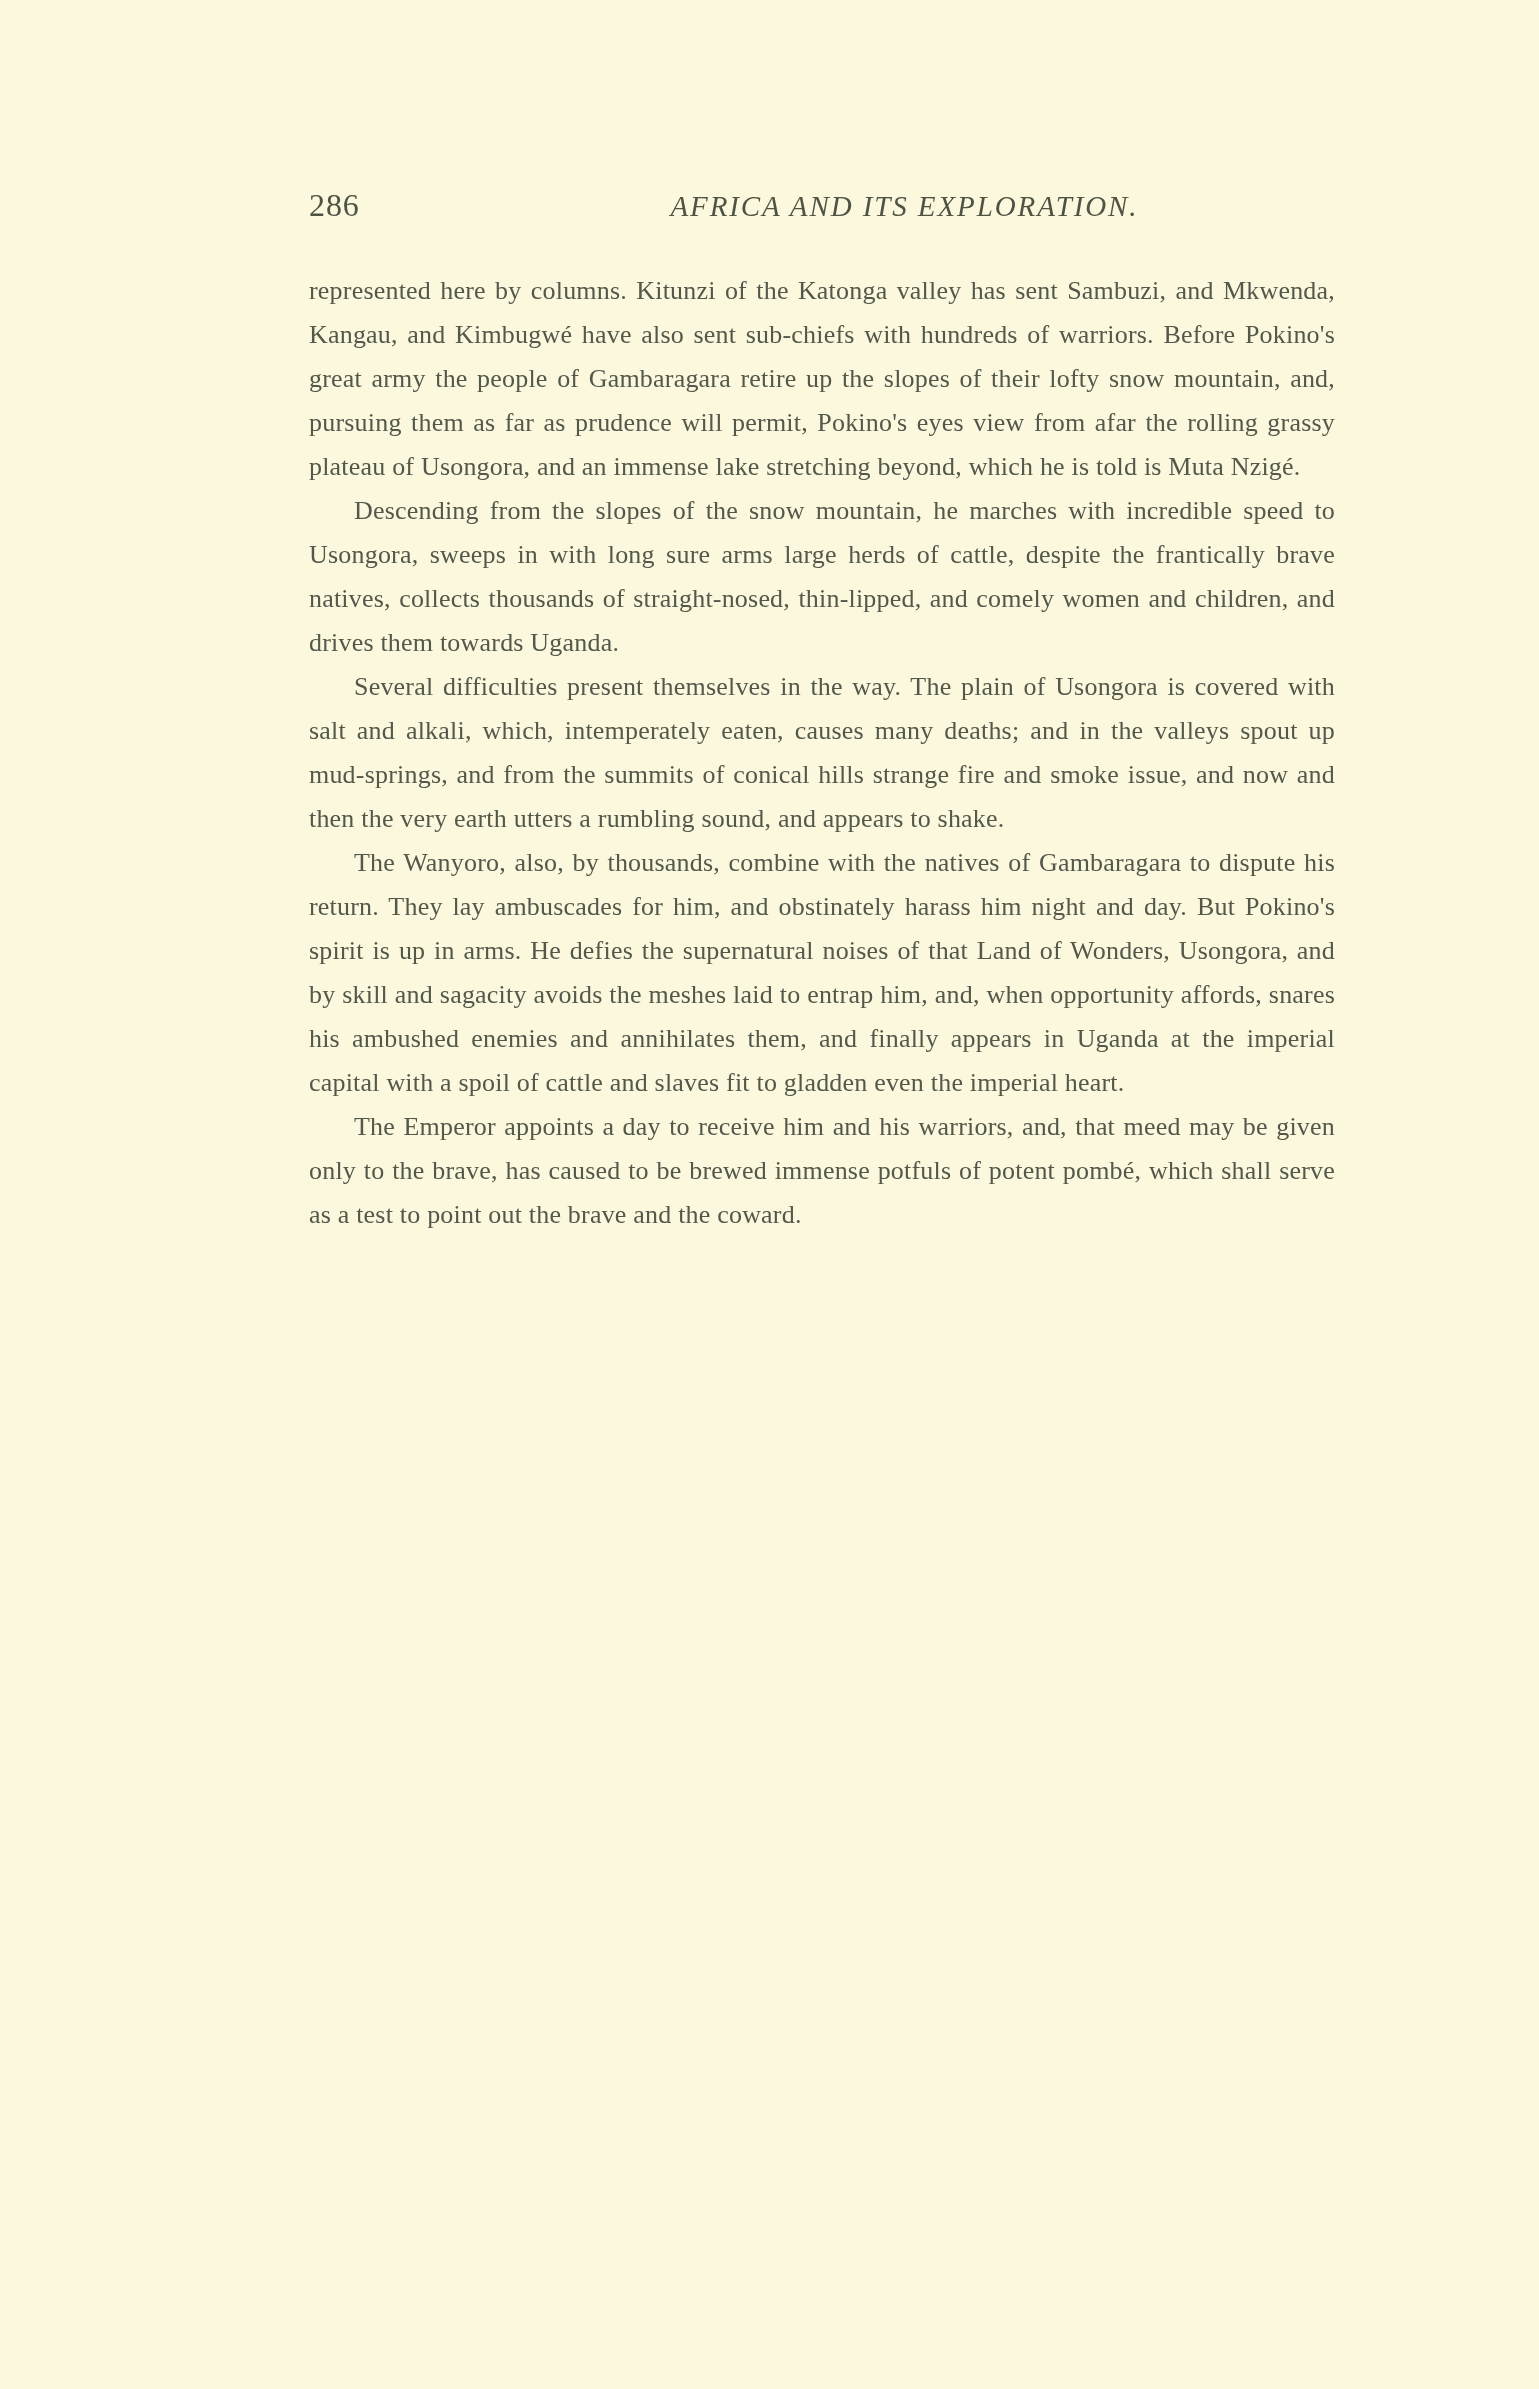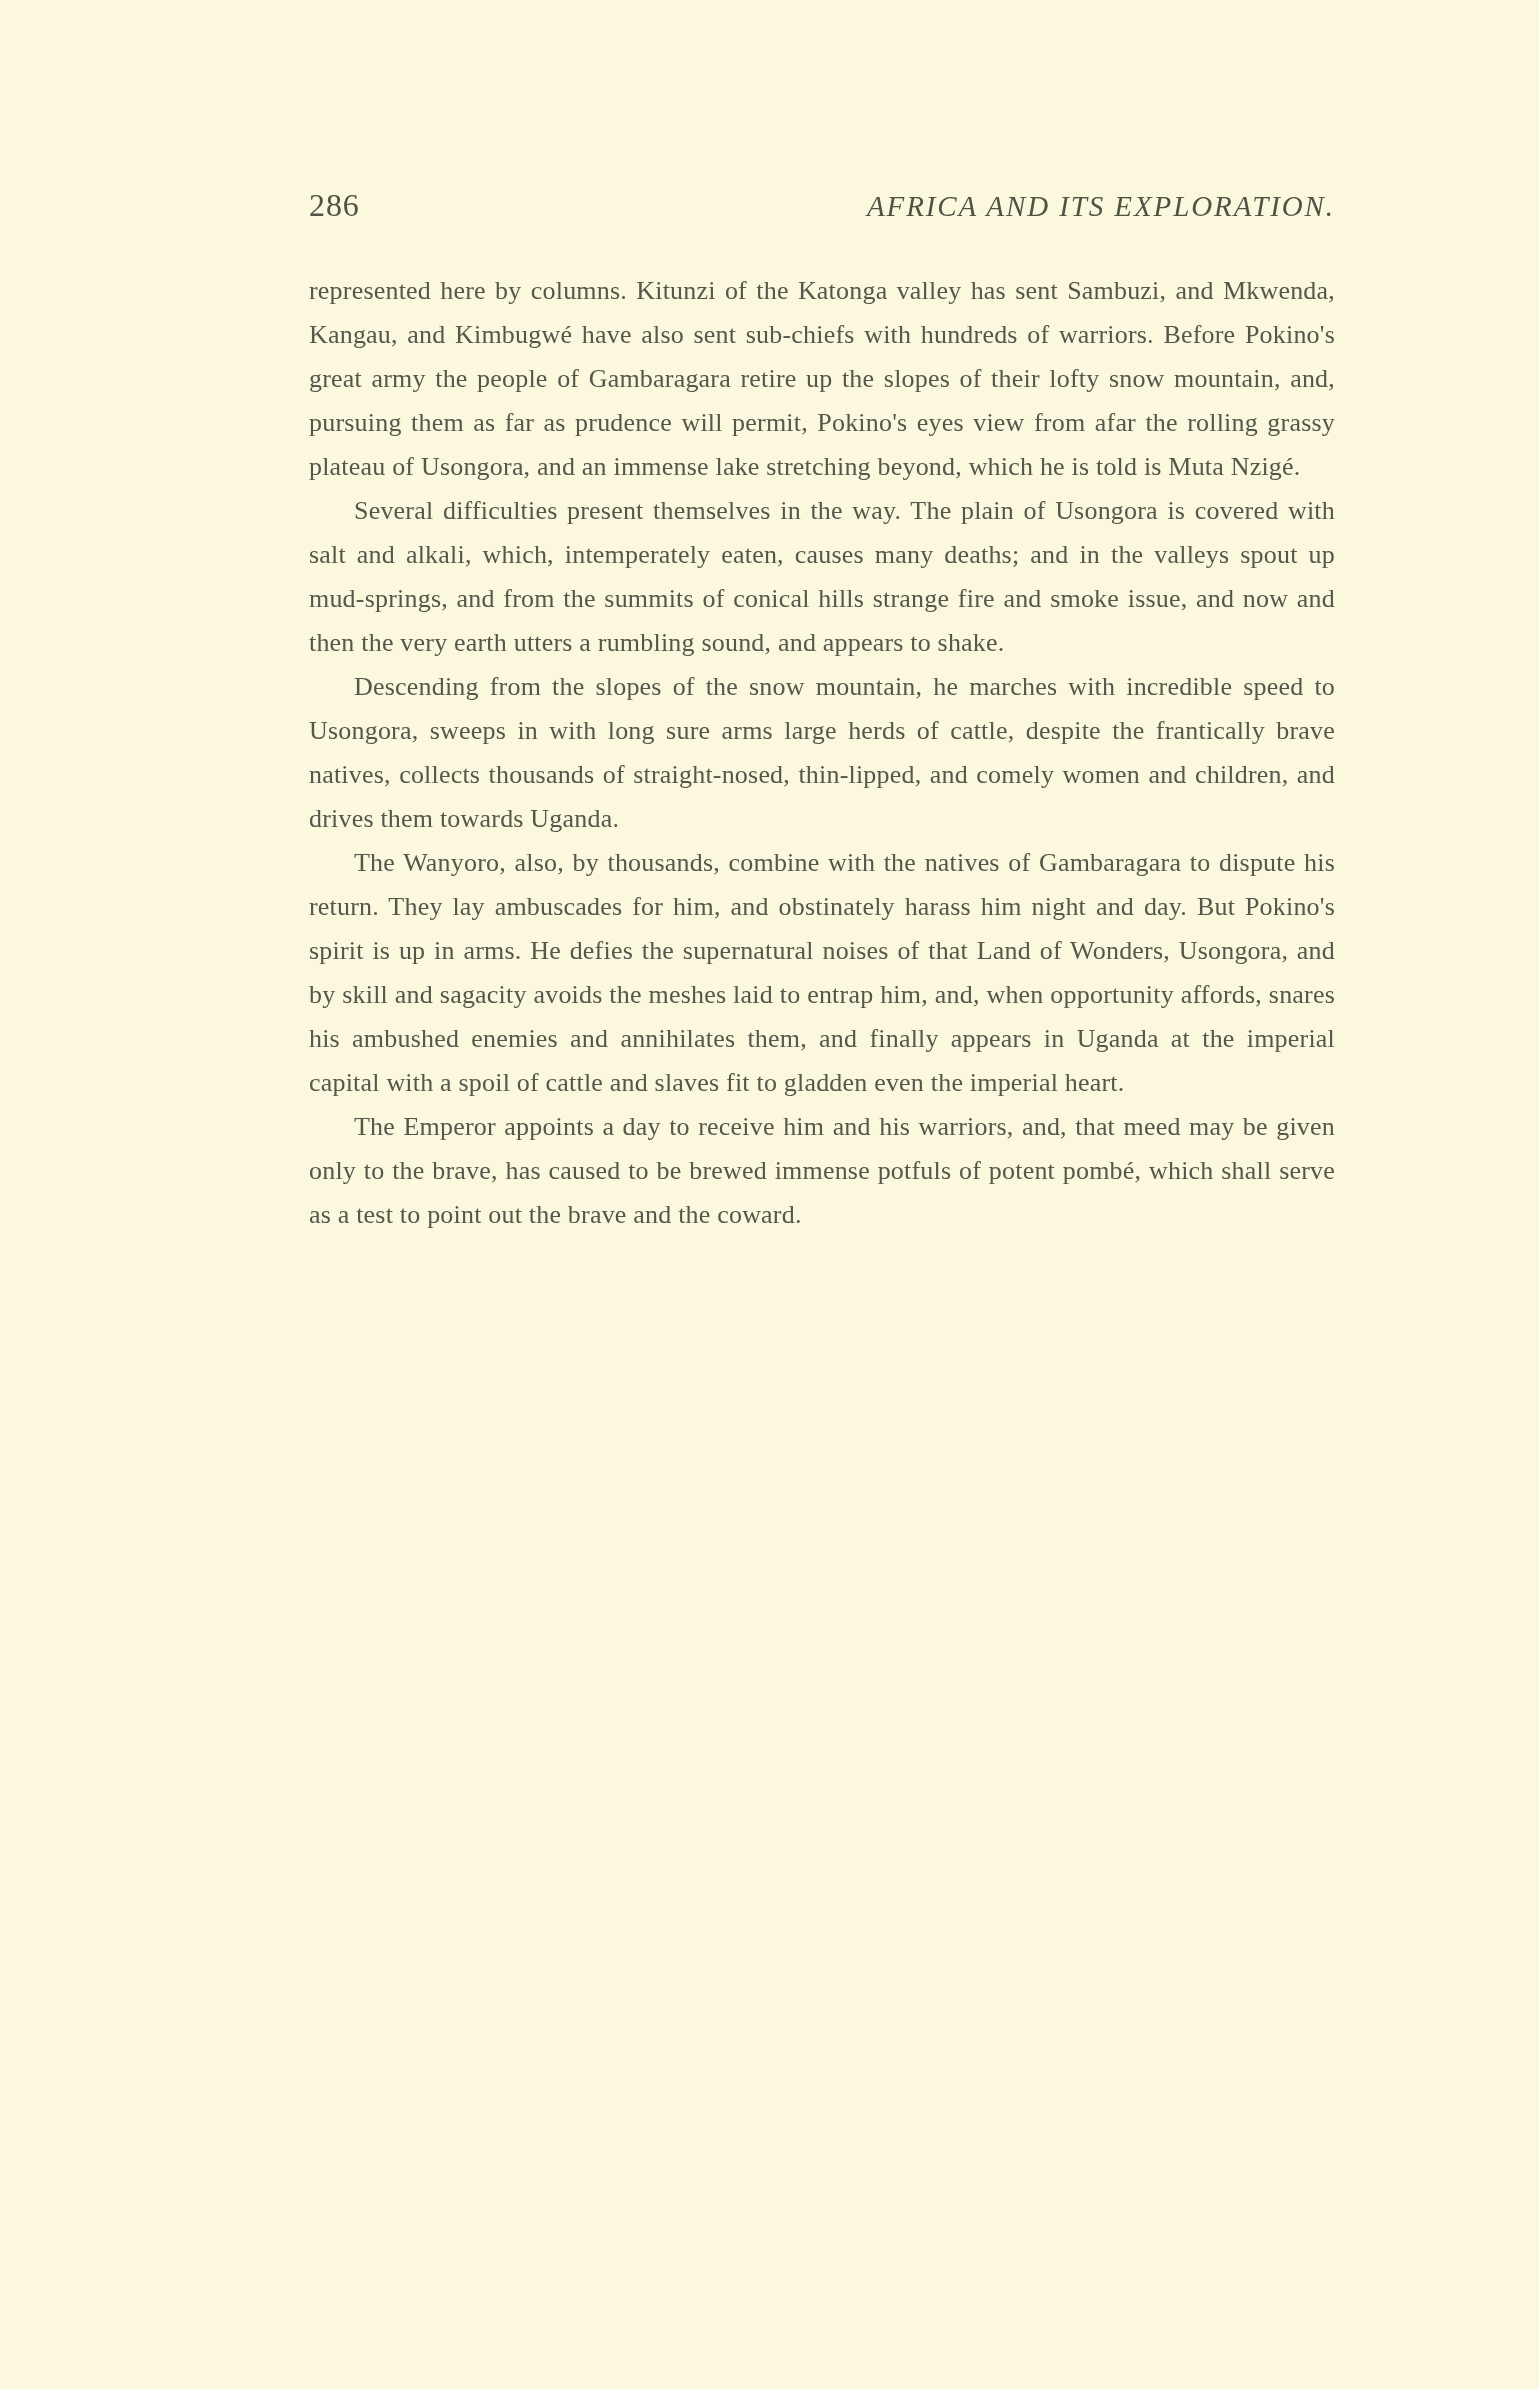--- a/index.html
+++ b/index.html
@@ -37,21 +37,21 @@
   }
   .folio {
     width: 130px;
     flex: 0 0 130px;
     font-family: "Liberation Serif", serif;
     font-size: 32px;
     letter-spacing: 0.9px;
   }
   .running-head {
     flex: 1;
-    text-align: right;
+    text-align: center;
     font-style: italic;
     font-size: 29px;
     letter-spacing: 1.9px;
     padding-left: 35px;
   }
   .body-text {
     font-size: 26px;
     line-height: 44px;
     text-align: justify;
     color: #53584a;
@@ -75,21 +75,21 @@
 <div class="page">
   <div class="page-inner">
 
     <div class="header-row">
       <div class="folio">286</div>
       <div class="running-head">AFRICA AND ITS EXPLORATION.</div>
     </div>
 
     <div class="body-text">
       <p class="first word-spaced">represented here by columns. Kitunzi of the Katonga valley has sent Sambuzi, and Mkwenda, Kangau, and Kimbugwé have also sent sub-chiefs with hundreds of warriors. Before Pokino's great army the people of Gambaragara retire up the slopes of their lofty snow mountain, and, pursuing them as far as prudence will permit, Pokino's eyes view from afar the rolling grassy plateau of Usongora, and an immense lake stretching beyond, which he is told is Muta Nzigé.</p>
+      <p class="word-spaced">Descending from the slopes of the snow mountain, he marches with incredible speed to Usongora, sweeps in with long sure arms large herds of cattle, despite the frantically brave natives, collects thousands of straight-nosed, thin-lipped, and comely women and children, and drives them towards Uganda.</p>
       <p class="word-spaced">Several difficulties present themselves in the way. The plain of Usongora is covered with salt and alkali, which, intemperately eaten, causes many deaths; and in the valleys spout up mud-springs, and from the summits of conical hills strange fire and smoke issue, and now and then the very earth utters a rumbling sound, and appears to shake.</p>
-      <p class="word-spaced">Descending from the slopes of the snow mountain, he marches with incredible speed to Usongora, sweeps in with long sure arms large herds of cattle, despite the frantically brave natives, collects thousands of straight-nosed, thin-lipped, and comely women and children, and drives them towards Uganda.</p>
       <p class="word-spaced">The Wanyoro, also, by thousands, combine with the natives of Gambaragara to dispute his return. They lay ambuscades for him, and obstinately harass him night and day. But Pokino's spirit is up in arms. He defies the supernatural noises of that Land of Wonders, Usongora, and by skill and sagacity avoids the meshes laid to entrap him, and, when opportunity affords, snares his ambushed enemies and annihilates them, and finally appears in Uganda at the imperial capital with a spoil of cattle and slaves fit to gladden even the imperial heart.</p>
       <p class="word-spaced">The Emperor appoints a day to receive him and his warriors, and, that meed may be given only to the brave, has caused to be brewed immense potfuls of potent pombé, which shall serve as a test to point out the brave and the coward.</p>
     </div>
 
   </div>
 </div>
 
 
 </body></html>

